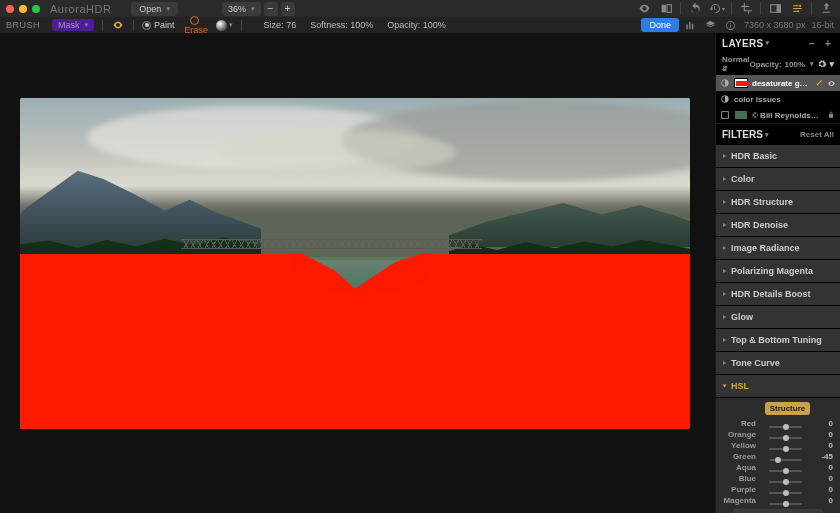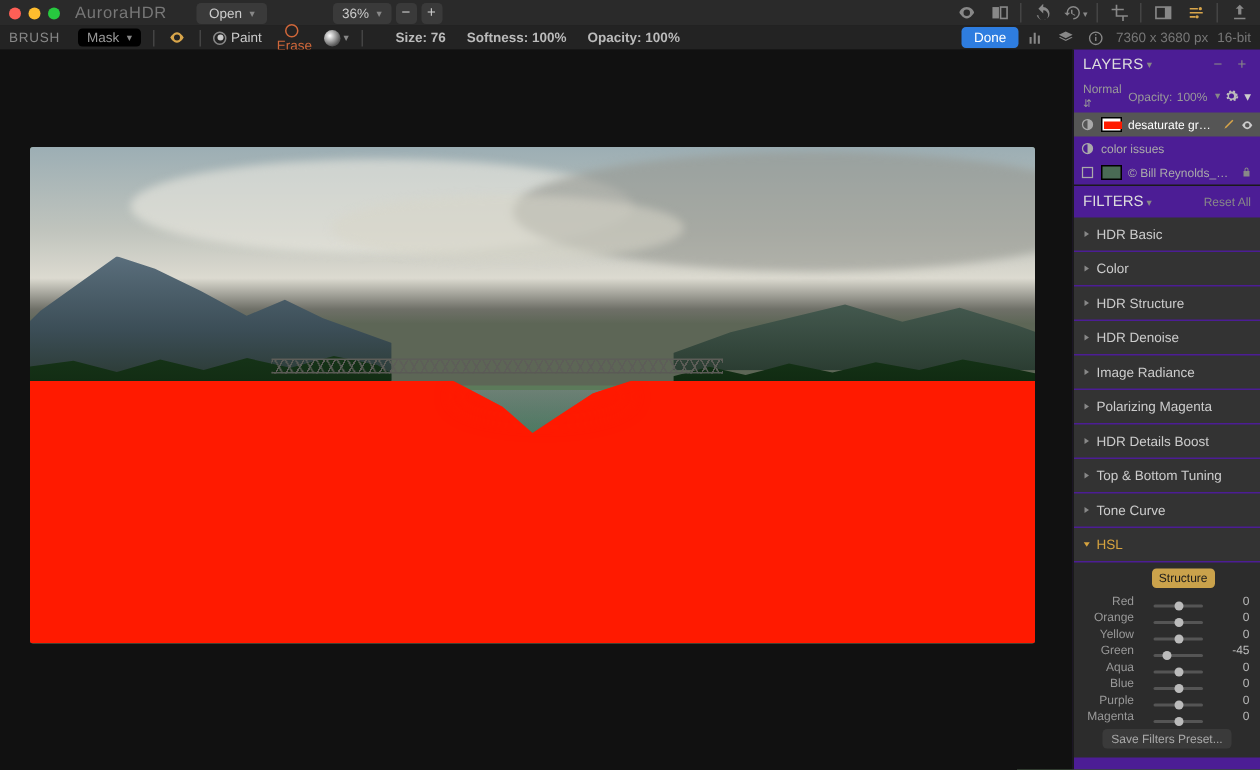--- a/index.html
+++ b/index.html
@@ -12,30 +12,30 @@
   .open-btn { margin-left: 20px; background: #3a3a3a; padding: 2px 8px; border-radius: 3px; color: #ccc; font-size: 9px; display:flex; align-items:center; gap:3px; cursor:pointer;}
   .zoom-grp { position:absolute; left:222px; display:flex; align-items:center; gap:3px; }
   .zoom-grp .pill { background:#3a3a3a; padding:2px 6px; border-radius:3px; color:#ccc; font-size:9px; display:flex; align-items:center; gap:3px;}
   .zoom-grp .sq { width:14px; height:14px; background:#3a3a3a; border-radius:3px; display:flex; align-items:center; justify-content:center; color:#ccc; font-size:10px; cursor:pointer;}
   .top-right { margin-left:auto; display:flex; align-items:center; gap:6px; }
   .top-right .ico { width:16px; height:16px; display:flex; align-items:center; justify-content:center; color:#888; cursor:pointer; }
   .top-right .sep { width:1px; height:13px; background:#444; }
   .top-right .ico svg { width:13px; height:13px; }
   .sub-bar { height: 16px; background:#232323; display:flex; align-items:center; padding:0 6px; font-size:9px; color:#999; }
   .brush-lbl { color:#888; letter-spacing:0.5px; font-size:9px;}
-  .mask-btn { margin-left:12px; background:#000000; padding:1px 6px; border-radius:3px; display:flex; align-items:center; gap:3px; cursor:pointer;}
+  .mask-btn { margin-left:12px; background:#4c1d95; padding:1px 6px; border-radius:3px; display:flex; align-items:center; gap:3px; cursor:pointer;}
   .sep-v { width:1px; height:11px; background:#444; margin:0 8px; }
   .vis-ico { width:14px;height:14px;display:flex;align-items:center;justify-content:center;cursor:pointer;}
   .radio { width:9px;height:9px;border-radius:50%;border:1px solid #888;display:inline-block;margin-right:3px; position:relative;}
   .radio.on::after{content:'';position:absolute;left:1.5px;top:1.5px;width:4px;height:4px;background:#ccc;border-radius:50%;}
   .paint { color:#ccc; display:flex;align-items:center; cursor:pointer;}
   .erase { color:#d0673a; display:flex;align-items:center; margin-left:10px; cursor:pointer;flex-direction:column;}
   .gradient-sw { width:11px;height:11px;border-radius:50%;background:radial-gradient(circle at 35% 35%, #fff, #555 70%); margin-left:8px; cursor:pointer;}
   .chev { margin-left:2px; font-size:7px; color:#888;}
-  .readout { margin-left:14px;font-weight:bold; }
+  .readout { margin-left:14px; }
   .readout span { color:#bbb; }
   .done-btn { margin-left:auto; background:#2e7de0; color:#fff; padding:2px 8px; border-radius:3px; font-size:9px; cursor:pointer; margin-right:5px;}
   .sub-right { display:flex; align-items:center; gap:6px;}
   .sub-right .ico{ width:14px;height:14px;display:flex;align-items:center;justify-content:center;cursor:pointer; color:#888;}
   .sub-right .dim { color:#777; font-size:9px; }
   .main { display:flex; height:calc(100% - 33px); }
   .canvas-area { flex:1; background:#111; position:relative; display:flex; align-items:center; justify-content:center; }
   .canvas { position:absolute; left:20px; top:65px; width:670px; height:331px; background:#5c7a5a; overflow:hidden; border-radius:2px;}
   .sky { position:absolute; left:0; top:0; width:100%; height:48%; background:linear-gradient(to bottom,#9caeb4 0%,#c0c4bd 35%,#dcdad0 55%,#6f7068 68%,#5d6656 74%); }
   .cloud{position:absolute;filter:blur(3px);border-radius:50%;}
@@ -47,21 +47,21 @@
   .trees-l{position:absolute;left:0;top:40%;width:36%;height:14%;background:linear-gradient(to bottom,#173619,#0e240f);clip-path:polygon(0 30%,12% 22%,24% 38%,36% 20%,48% 35%,60% 18%,72% 32%,84% 15%,96% 28%,100% 40%,100% 100%,0 100%);}
   .trees-r{position:absolute;right:0;top:41%;width:36%;height:13%;background:linear-gradient(to bottom,#153417,#0c210d);clip-path:polygon(0 40%,10% 25%,20% 38%,32% 20%,44% 34%,56% 18%,68% 30%,80% 14%,92% 26%,100% 35%,100% 100%,0 100%);}
   .bridge{position:absolute;left:24%;top:42%;width:45%;height:5%;}
   .bridge .deck{position:absolute;bottom:30%;left:0;width:100%;height:1px;background:#5a5a55;}
   .bridge .truss{position:absolute;bottom:30%;left:0;width:100%;height:60%;background:repeating-linear-gradient(60deg,#5d5d58 0 1px,transparent 1px 6px),repeating-linear-gradient(-60deg,#5d5d58 0 1px,transparent 1px 6px);border-top:1px solid #5d5d58;}
   .water{position:absolute;left:0;top:49%;width:100%;height:16%;background:linear-gradient(to bottom,#2f5044,#31674d,#2a5e43);}
   .water .refl{position:absolute;left:30%;top:0;width:40%;height:100%;background:linear-gradient(to bottom,rgba(200,200,190,0.4),transparent);}
   .mask-overlay{position:absolute;left:0;bottom:0;width:100%;height:53%;background:#ff1a00;clip-path:polygon(0 0,42% 0,47% 10%,50% 20%,52% 15%,56% 5%,60% 0,100% 0,100% 100%,0 100%);}
   .mask-overlay::before{content:'';position:absolute;left:42%;top:-4%;width:18%;height:20%;background:#ff1a00;border-radius:50% 50% 50% 50%;filter:blur(6px);opacity:.9;}
   
-  .panel { width:125px; background:#4c1d95; height:100%; overflow:hidden; display:flex; flex-direction:column; border-left:1px solid #1a1a1a;}
+  .panel { width:125px; background:#000000; height:100%; overflow:hidden; display:flex; flex-direction:column; border-left:1px solid #1a1a1a;font-weight:bold;}
   .panel-hdr { display:flex;align-items:center;padding:4px 6px;color:#ddd;font-size:10px;letter-spacing:.3px;}
   .panel-hdr .spacer{flex:1;}
   .panel-hdr .chev{color:#888;}
   .panel-hdr .ic{width:12px;height:12px;display:flex;align-items:center;justify-content:center;cursor:pointer;color:#888;margin-left:4px;}
   .blend-row{display:flex;align-items:center;padding:2px 6px;font-size:8px;color:#999;}
   .blend-row .r{margin-left:auto;display:flex;align-items:center;gap:3px;}
   .gear{width:10px;height:10px;color:#bbb;}
   .layer{display:flex;align-items:center;padding:3px 4px;font-size:8px;gap:4px;}
   .layer.sel{background:#555;color:#fff;}
   .layer .ly-ico{width:10px;height:10px;color:#aaa;display:flex;align-items:center;justify-content:center;}
@@ -335,20 +335,24 @@
         <div class="filter-item">
           <span class="tri"></span>
           <span>Polarizing Magenta</span>
         </div>
         <div class="filter-item">
           <span class="tri"></span>
           <span>HDR Details Boost</span>
         </div>
         <div class="filter-item">
           <span class="tri"></span>
+          <span>Glow</span>
+        </div>
+        <div class="filter-item">
+          <span class="tri"></span>
           <span>Top &amp; Bottom Tuning</span>
         </div>
         <div class="filter-item">
           <span class="tri"></span>
           <span>Tone Curve</span>
         </div>
       </div>
 
     <div class="filter-item open">
       <span class="tri"></span>

